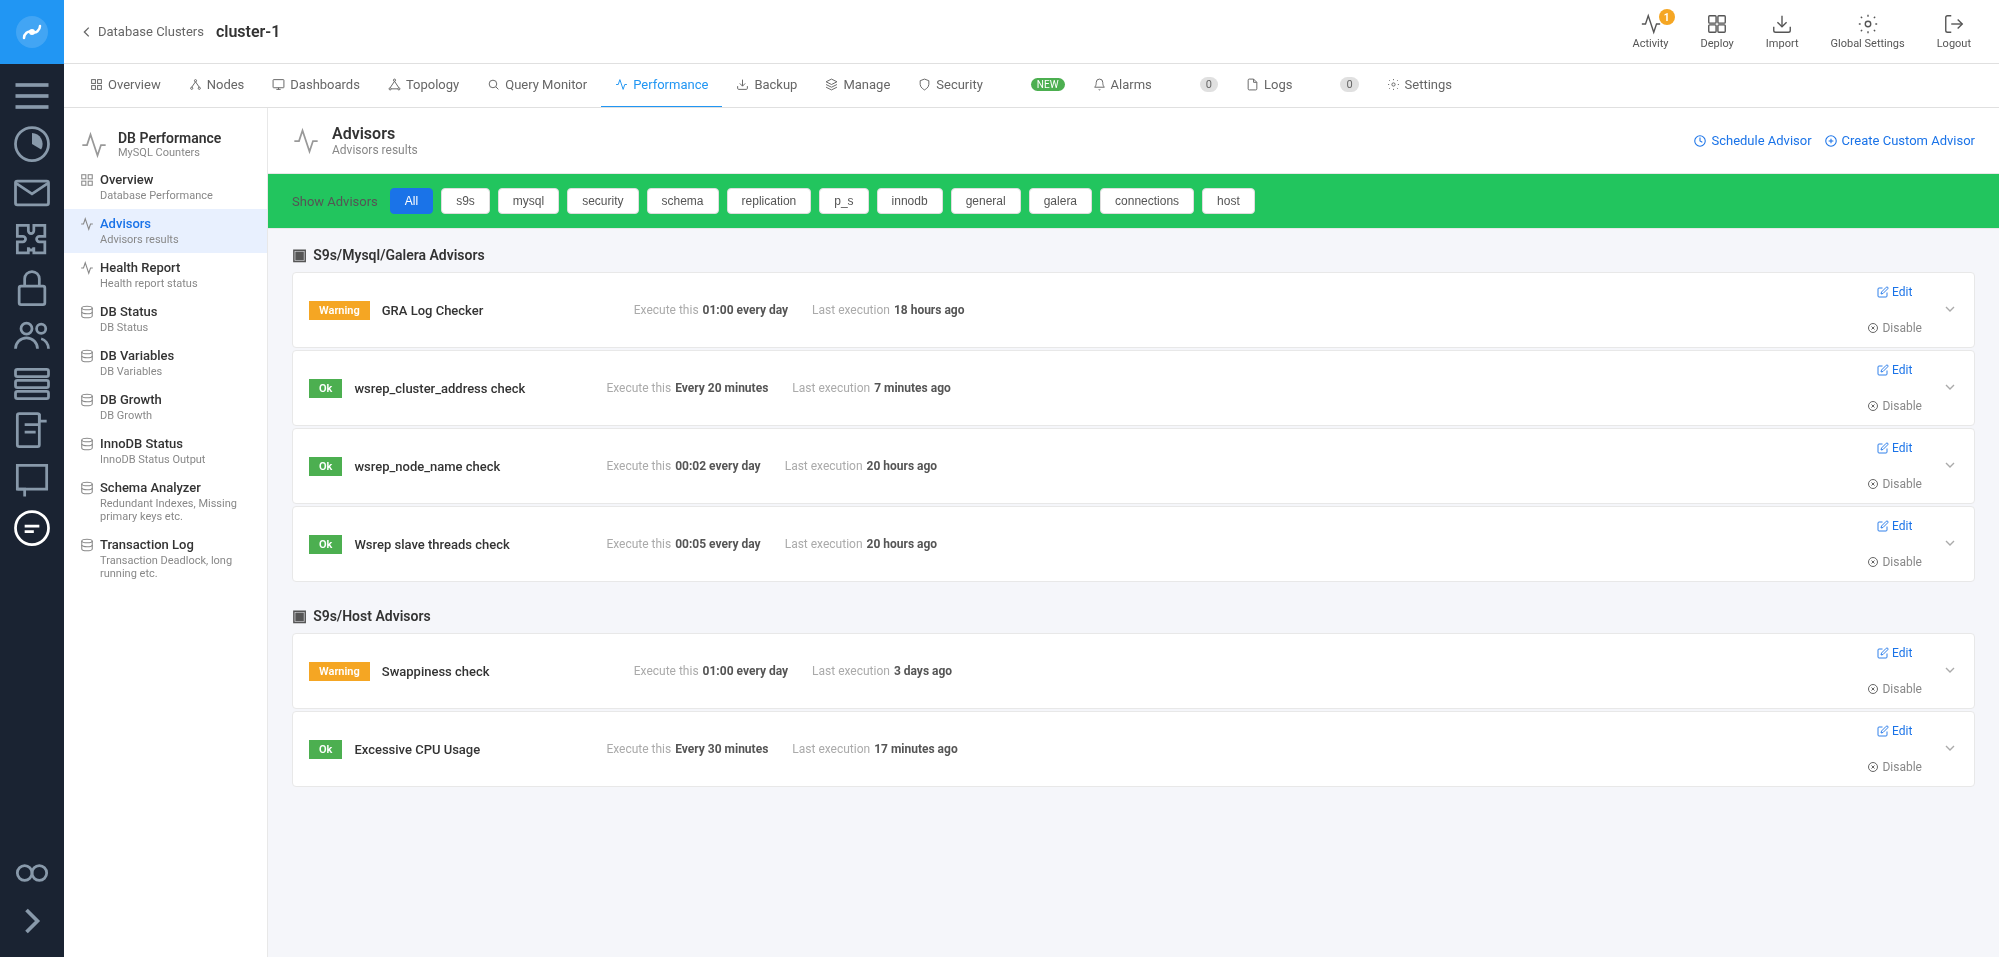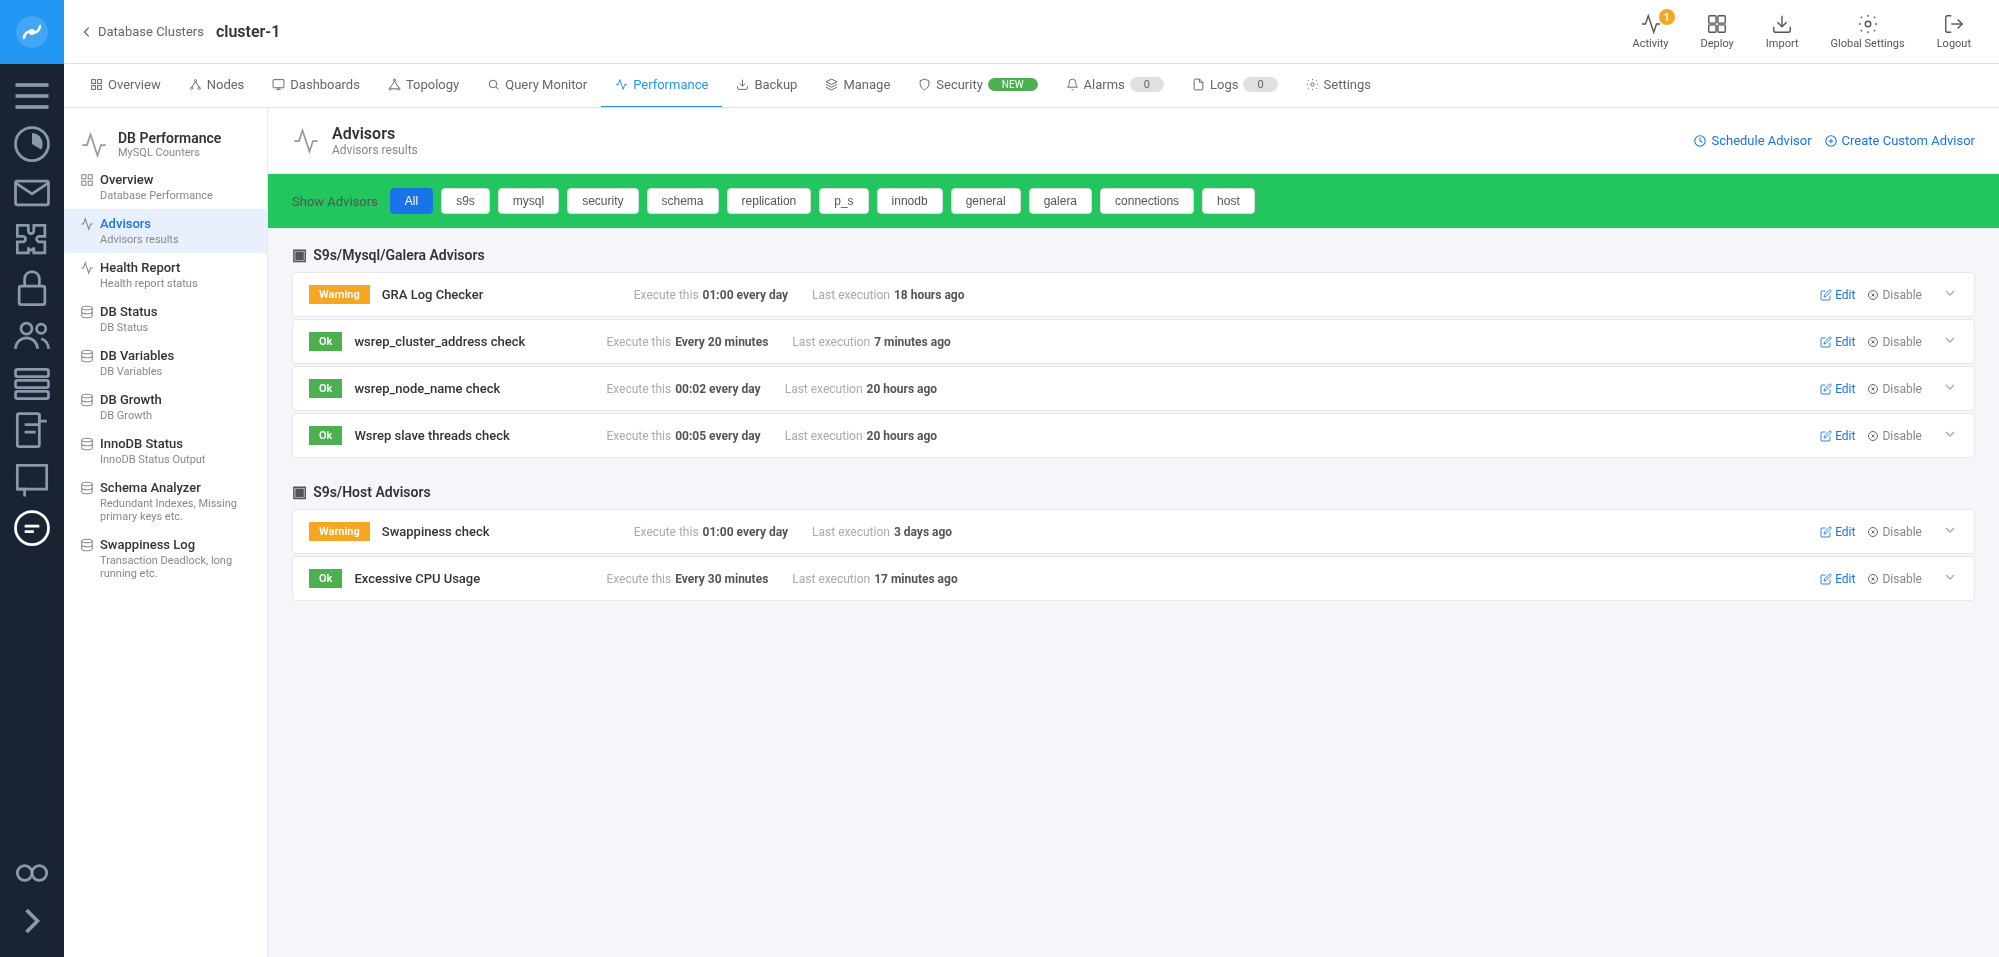--- a/index.html
+++ b/index.html
@@ -115,23 +115,24 @@
       cursor: pointer;
       font-size: 13px;
       color: #666;
       border-bottom: 2px solid transparent;
       white-space: nowrap;
     }
     .nav-tab.active { color: #2196f3; border-bottom-color: #2196f3; font-weight: 400; }
     .nav-tab .tab-badge {
       background: #e0e0e0;
       border-radius: 10px;
-      padding: 1px 14px;
+      padding: 1px 6px;
       font-size: 11px;
       color: #666;
+      margin-left: 43px;
     }
     .nav-tab .tab-badge.new { background: #4caf50; color: #fff; font-size: 10px; }
 
     
     .content-area {
       flex: 1;
       display: flex;
       overflow: hidden;
     }
 
@@ -254,21 +255,21 @@
     }
     .status-warning { background: #f5a623; color: #fff; }
     .status-ok { background: #4caf50; color: #fff; }
 
     .advisor-name { font-size: 13px; font-weight: 500; flex: 0 0 240px; }
     .advisor-meta { display: flex; gap: 24px; flex: 1; color: #777; font-size: 12px; }
     .advisor-meta .meta-item { display: flex; gap: 4px; align-items: center; }
     .meta-label { color: #aaa; }
     .meta-value { color: #555; font-weight: 700; }
 
-    .advisor-actions { display: flex; gap: 12px; align-items: center; margin-left: auto; }
+    .advisor-actions { display: flex; gap: 22px; align-items: center; margin-left: auto; flex-direction: column; }
     .action-link {
       display: flex; align-items: center; gap: 3px;
       color: #1a73e8; font-size: 12px; cursor: pointer;
       white-space: nowrap;
     }
     .action-link svg { width: 12px; height: 12px; }
     .action-link.disable-link { color: #888; }
     .action-link.disable-link svg { color: #555; }
 
     .expand-btn {
@@ -630,21 +631,21 @@
         <div class="item-sub">Redundant Indexes, Missing primary keys etc.</div>
       </div>
 
       <div class="sidebar-item">
         <div class="item-label">
           <svg viewBox="0 0 24 24" fill="none" stroke="currentColor" stroke-width="1.8">
               <ellipse cx="12" cy="5" rx="9" ry="3"></ellipse>
               <path d="M21 12c0 1.66-4 3-9 3s-9-1.34-9-3"></path>
               <path d="M3 5v14c0 1.66 4 3 9 3s9-1.34 9-3V5"></path>
             </svg>
-          <span>Swappiness Log</span>
+          <span>Transaction Log</span>
         </div>
         <div class="item-sub">Transaction Deadlock, long running etc.</div>
       </div>
     </div>
 
     <div class="main-panel">
 
       <div class="advisors-header">
         <div class="advisors-title-block">
           <svg width="28" height="28" viewBox="0 0 24 24" fill="none" stroke="#999" stroke-width="1.5">

